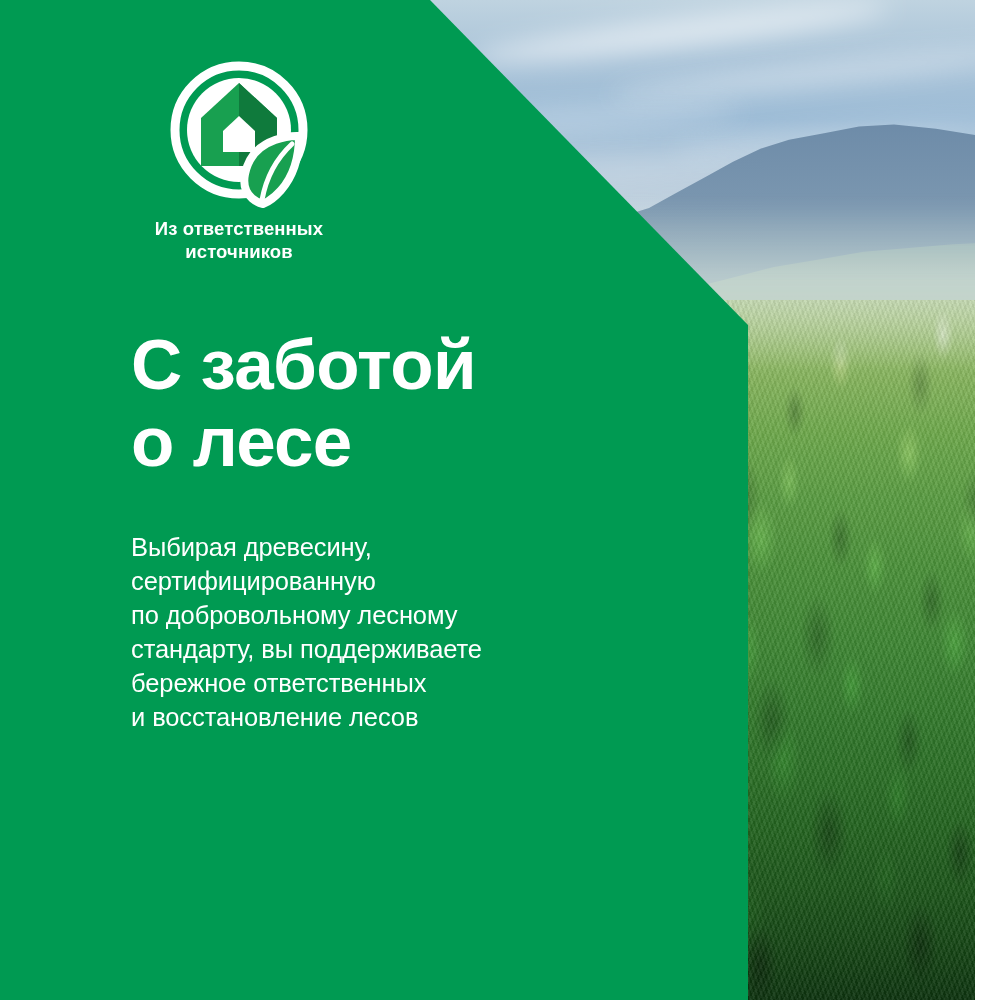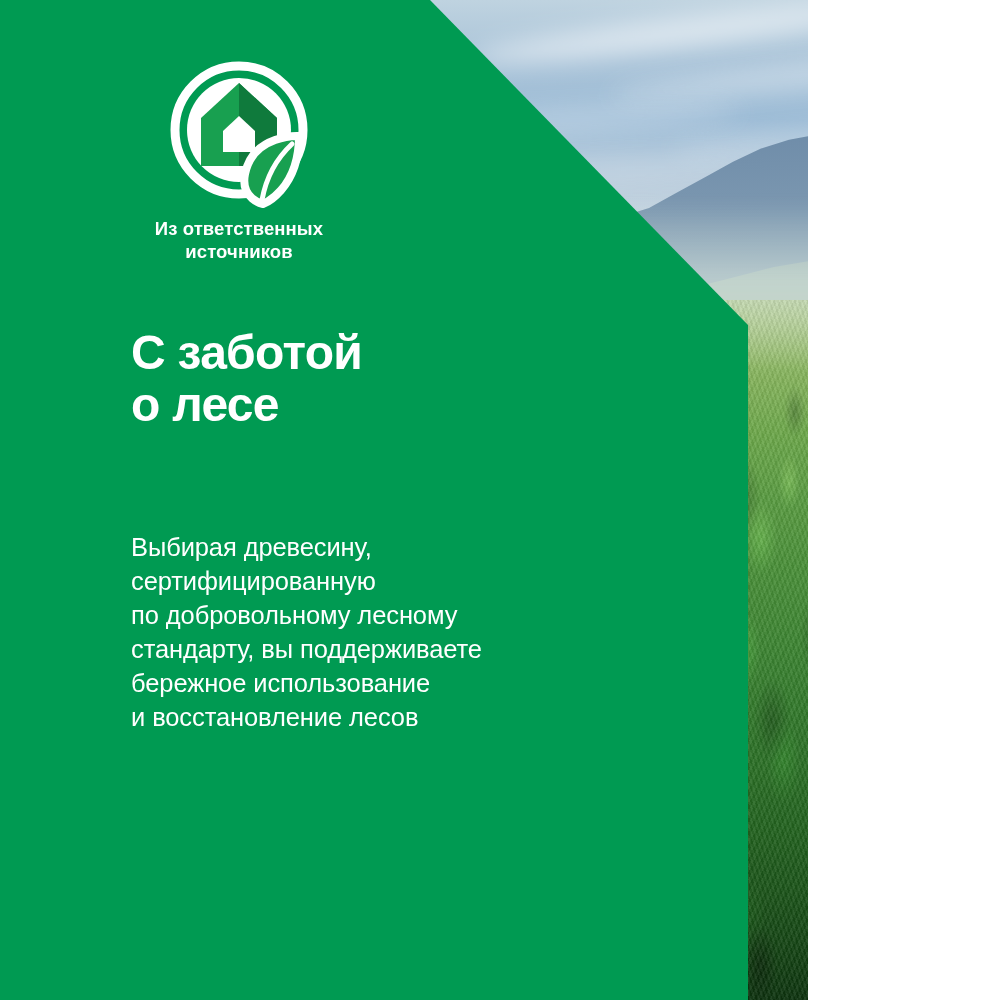--- a/index.html
+++ b/index.html
@@ -2,21 +2,21 @@
 <html lang="ru"><head>
 <meta charset="utf-8">
 <style>
   html, body {
     margin: 0;
     padding: 0;
     background: #ffffff;
   }
   #poster {
     position: relative;
-    width: 808px;
+    width: 975px;
     height: 1000px;
     overflow: hidden;
     font-family: "Liberation Sans", "DejaVu Sans", sans-serif;
     background: #009a52;
   }
 
   
   .photo {
     position: absolute;
     top: 0;
@@ -204,21 +204,21 @@
     line-height: 1.22;
     text-align: center;
     letter-spacing: .1px;
   }
 
   
   .headline {
     position: absolute;
     left: 131px; top: 327px;
     color: #ffffff;
-    font-size: 48px;
+    font-size: 71px;
     font-weight: bold;
     line-height: 1.08;
     letter-spacing: -0.7px;
     white-space: pre-line;
   }
 
   
   .body-copy {
     position: absolute;
     left: 131px; top: 531px;
@@ -282,18 +282,18 @@
 источников</div>
     </div>
 
     <div class="headline">С заботой
 о лесе</div>
 
     <div class="body-copy">Выбирая древесину,
 сертифицированную
 по добровольному лесному
 стандарту, вы поддерживаете
-бережное использование
+бережное ответственных
 и восстановление лесов</div>
 
 
   </div>
 </div>
 
 </body></html>

